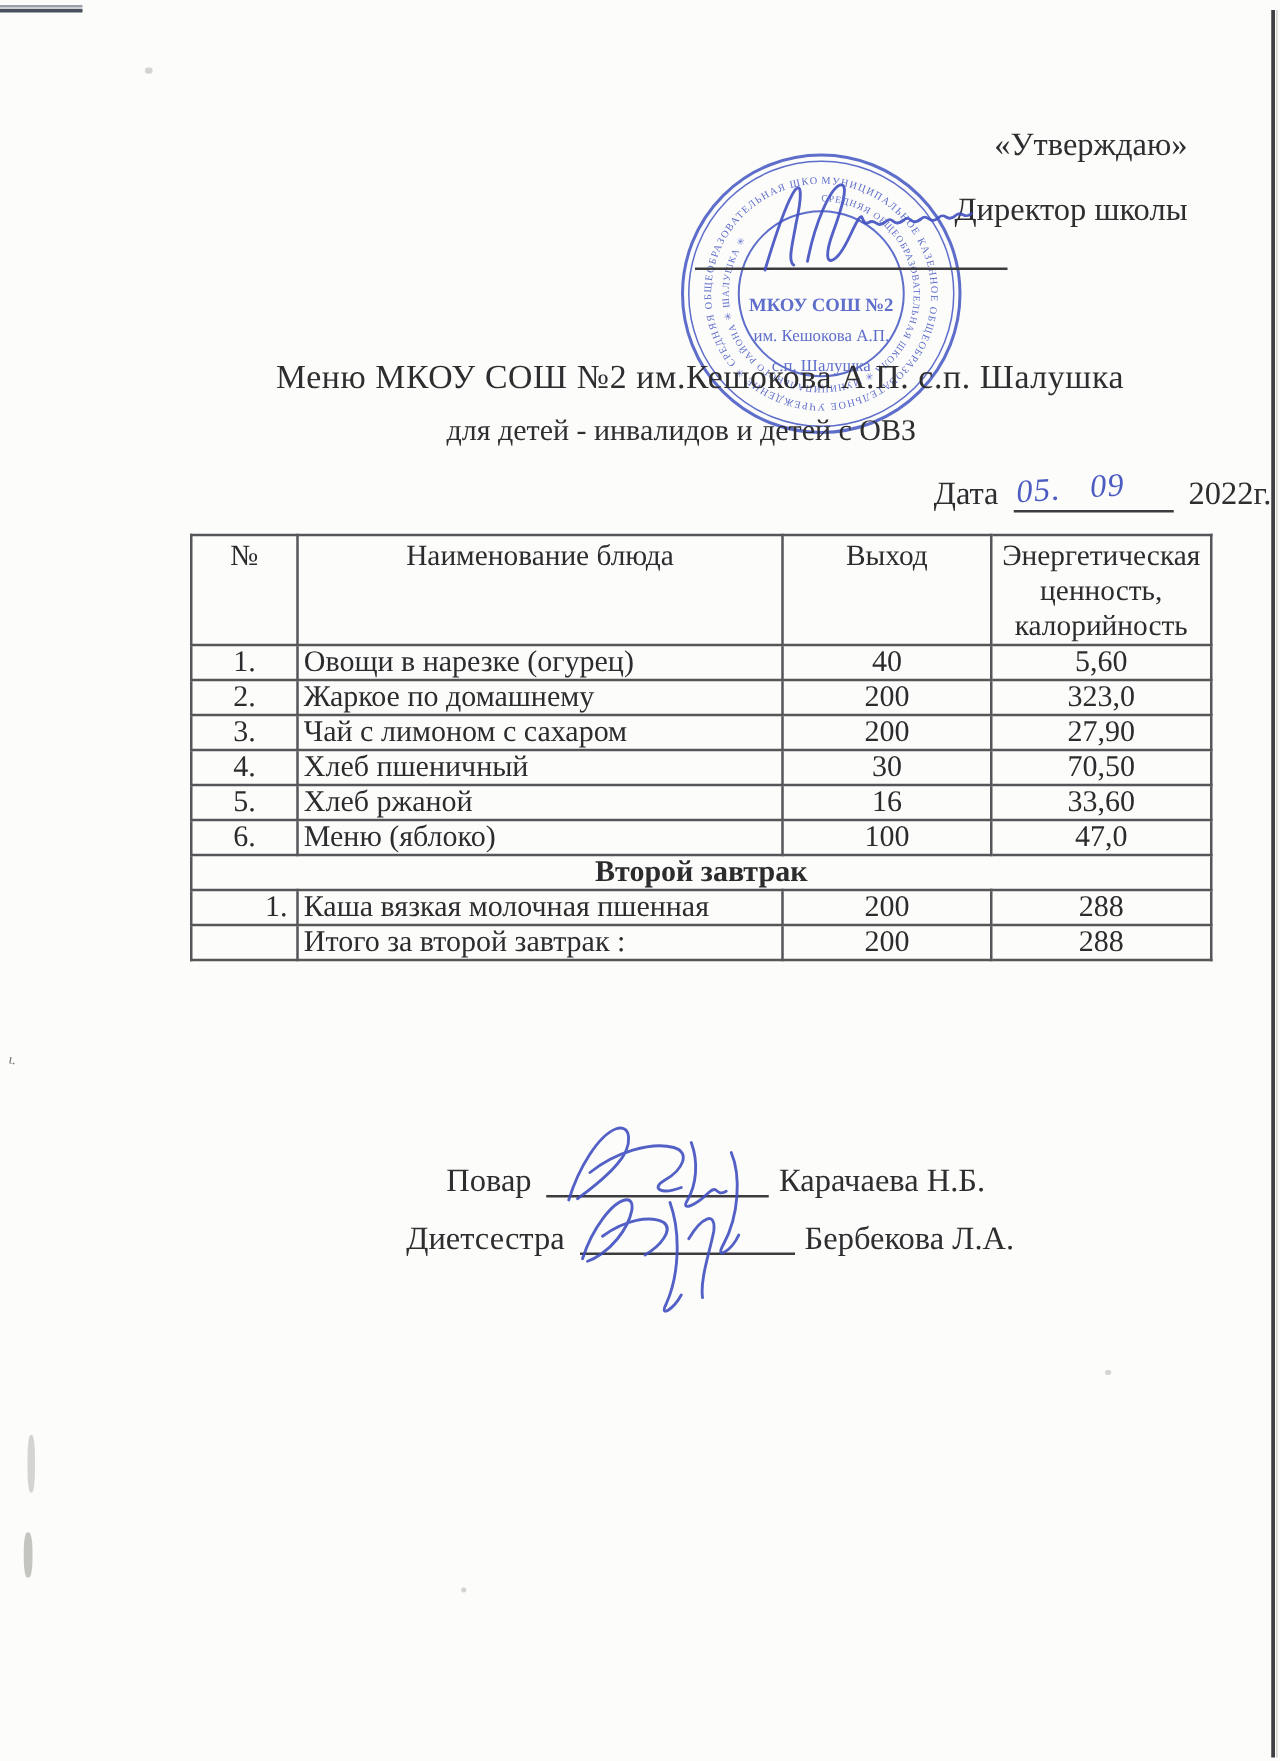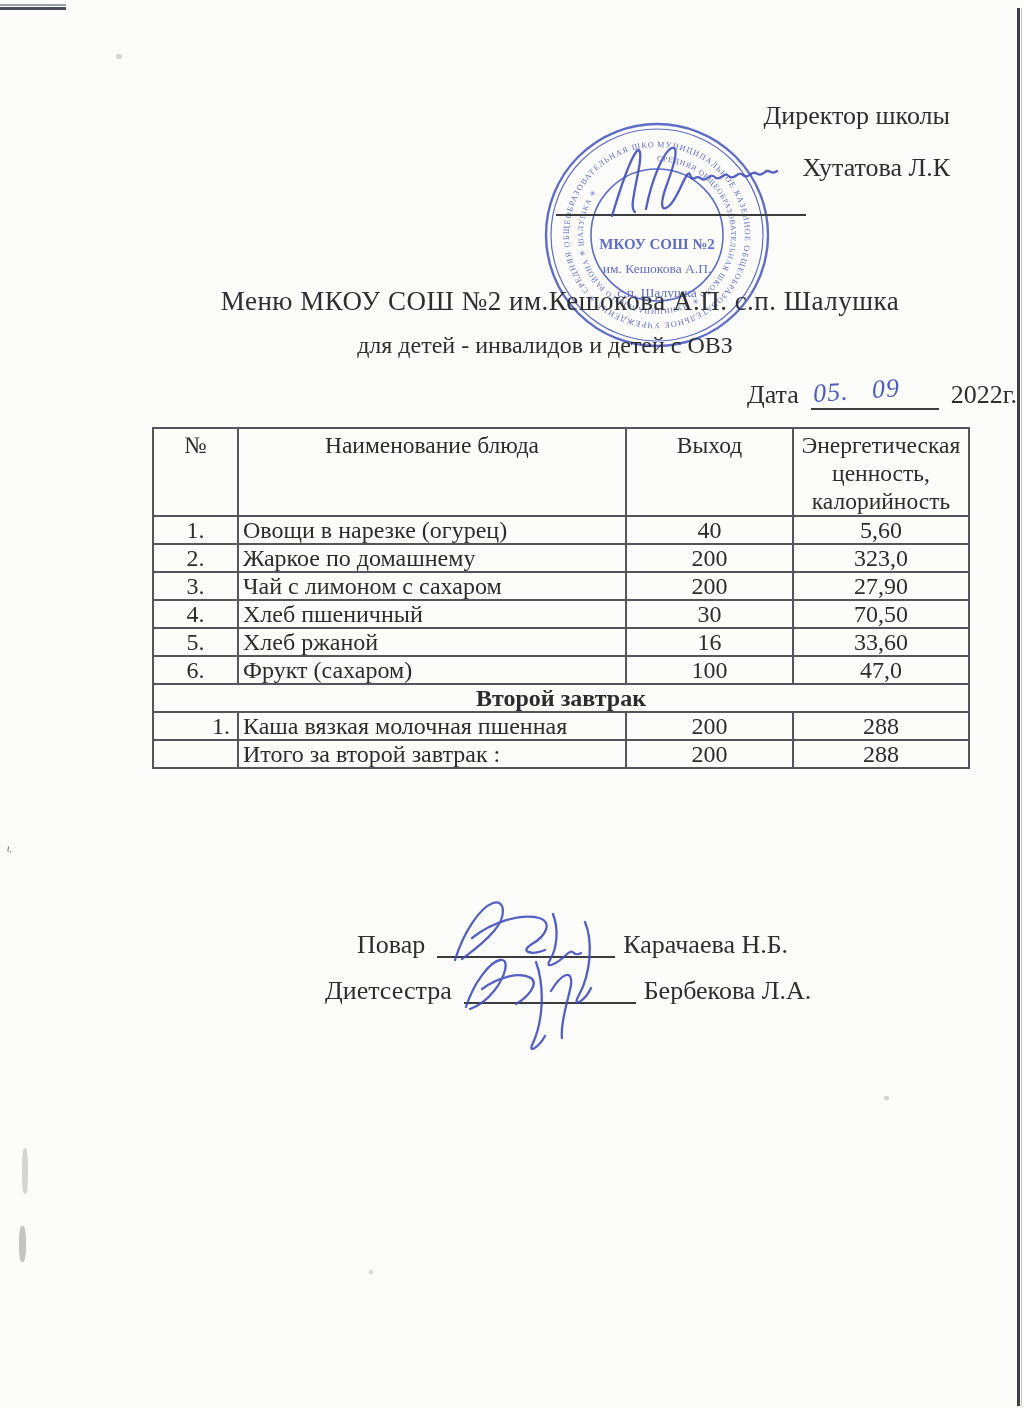--- a/index.html
+++ b/index.html
@@ -108,22 +108,22 @@
     <text font-size="7.6" letter-spacing="0.8" stroke="none">
       <textPath href="#ringInner">СРЕДНЯЯ ОБЩЕОБРАЗОВАТЕЛЬНАЯ ШКОЛА ✳ МУНИЦИПАЛЬНОГО РАЙОНА ✳ ШАЛУШКА ✳</textPath>
     </text>
     <text x="115" y="129" text-anchor="middle" font-size="15" font-weight="bold" stroke="none">МКОУ СОШ №2</text>
     <text x="115" y="153" text-anchor="middle" font-size="13.5" stroke="none">им. Кешокова А.П.</text>
     <text x="115" y="177" text-anchor="middle" font-size="13.5" stroke="none">с.п. Шалушка</text>
   </g>
 </svg>
 
 <div class="abs approve">
+  <div>«Утверждаю»</div>
   <div>Директор школы</div>
-  <div>Хутатова Л.К</div>
 </div>
 <div class="abs sig-underline"></div>
 
 <div class="abs doc-title">Меню МКОУ СОШ №2 им.Кешокова А.П. с.п. Шалушка</div>
 <div class="abs doc-subtitle">для детей - инвалидов и детей с ОВЗ</div>
 
 <div class="abs date-row">
   <span>Дата</span>
   <span class="date-line">
     <span class="date-hand">05.  09</span>
@@ -172,21 +172,21 @@
         <td class="col-kcal">70,50</td>
       </tr>
       <tr class="data-row">
         <td class="col-num">5.</td>
         <td class="col-name">Хлеб ржаной</td>
         <td class="col-out">16</td>
         <td class="col-kcal">33,60</td>
       </tr>
       <tr class="data-row">
         <td class="col-num">6.</td>
-        <td class="col-name">Фрукт (сахаром)</td>
+        <td class="col-name">Меню (яблоко)</td>
         <td class="col-out">100</td>
         <td class="col-kcal">47,0</td>
       </tr>
       <tr class="data-row">
         <td colspan="4" class="section-cell">Второй завтрак</td>
       </tr>
       <tr class="data-row">
         <td class="col-num num-right">1.</td>
         <td class="col-name">Каша вязкая молочная пшенная</td>
         <td class="col-out">200</td>

